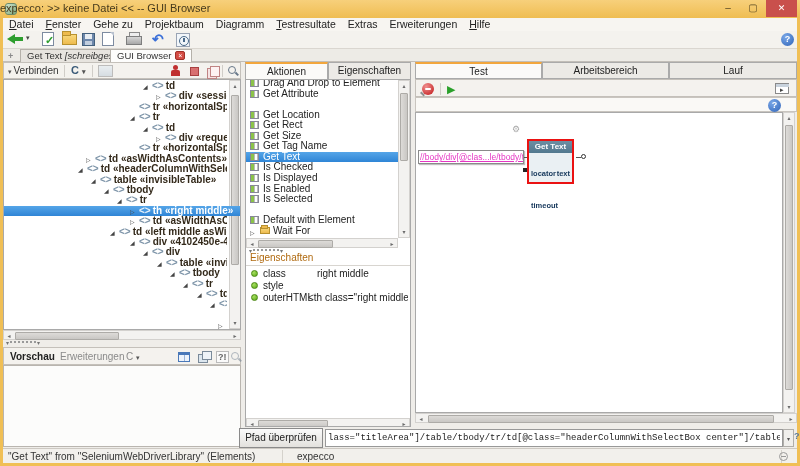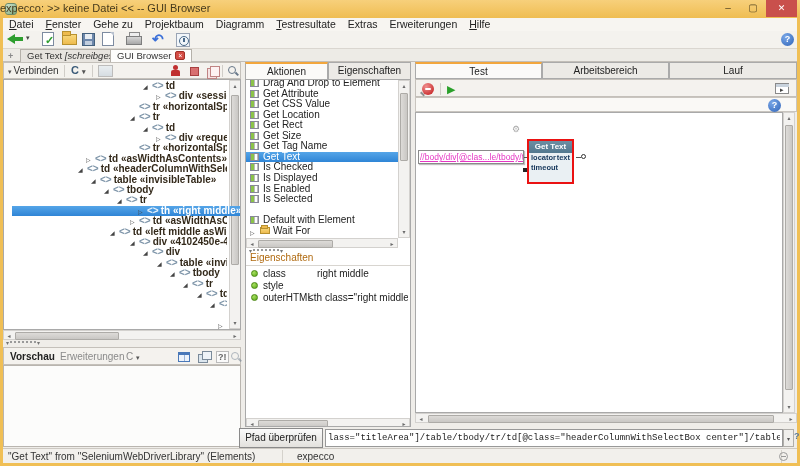--- a/index.html
+++ b/index.html
@@ -76,21 +76,21 @@
   .ico-mag::before{content:"";position:absolute;left:1px;top:1px;width:6px;height:6px;border:1.5px solid #68788a;border-radius:50%;}
   .ico-mag::after{content:"";position:absolute;left:8px;top:8px;width:4px;height:1.5px;background:#68788a;transform:rotate(45deg);}
   
   .treepanel{left:3px;top:79px;width:238px;height:251px;overflow:hidden;}
   .trow{position:absolute;left:0;width:223px;height:10.4px;line-height:10.4px;font-size:10px;white-space:nowrap;overflow:hidden;color:#33291a;}
   .trow .arw{display:inline-block;width:9px;font-size:6px;color:#444;}
   .trow .arw.exp::before{content:"◢";}
   .trow .arw.col::before{content:"▷";}
   .trow .glyph{color:#7d94a8;font-weight:bold;margin-right:2px;}
   .trow .tag,.trow .attr{font-weight:bold;}
-  .trow.sel{background:linear-gradient(#55a5e8,#2f85d6);color:#fff;width:259px;margin-left:8px;}
+  .trow.sel{background:linear-gradient(#55a5e8,#2f85d6);color:#fff;width:259px;}
   .trow.sel .glyph{color:#e6f1fb;}
   
   .sb{background:#f3f2f0;border:1px solid #d3d1ce;}
   .sb .thumb{position:absolute;background:linear-gradient(90deg,#dddbd8,#c9c7c4);border:1px solid #adaba7;border-radius:1px;}
   .sb.h .thumb{top:1px;height:8px;background:linear-gradient(#dddbd8,#c9c7c4);}
   .sb .arr{position:absolute;font-size:6px;color:#6b6b6b;width:10px;height:10px;text-align:center;line-height:10px;}
   .arr.u::before{content:"▴";} .arr.d::before{content:"▾";} .arr.l::before{content:"◂";} .arr.r::before{content:"▸";}
   
   .split{height:6px;font-size:6px;color:#777;line-height:6px;}
   .split .dots{display:inline-block;width:26px;border-top:2px dotted #999;vertical-align:2px;margin:0 1px;}
@@ -144,21 +144,21 @@
   .ico-export::after{content:"▸";position:absolute;left:4px;top:2px;font-size:7px;color:#444;}
   .rstrip{left:415px;top:97px;width:382px;height:15px;background:#faf9f6;border:1px solid #c9c5bf;}
   .canvas{left:415px;top:112px;width:368px;height:301px;background:#fff;border:1px solid #a9a9a9;overflow:hidden;}
   .gear{position:absolute;font-size:9px;color:#a8a8a8;}
   .loclabel{position:absolute;background:#fff;border:1px solid #8a8a8a;box-shadow:1px 1px 1px rgba(0,0,0,.25);
             height:14px;line-height:13px;font-size:8.5px;text-align:center;color:#e535c3;text-decoration:underline;
             white-space:nowrap;overflow:hidden;padding:0 1px;}
   .block{position:absolute;width:47px;height:45px;border:2px solid #ea1212;background:#eaf0f3;}
   .block .bhead{height:12px;background:linear-gradient(#6d8ea3,#52788e);color:#fff;font-size:8px;font-weight:bold;
                 text-align:center;line-height:12px;}
-  .pinrow{position:relative;height:10px;font-size:7.5px;font-weight:bold;color:#14365a;line-height:10px;padding:0 2px;}
+  .pinrow{position:relative;height:10px;font-size:7.5px;font-weight:bold;color:#14365a;line-height:10px;padding:16px 2px;}
   .pin-out{float:right;}
   .conn{position:absolute;background:#555;}
   .outdot{position:absolute;width:5px;height:5px;border:1px solid #333;border-radius:50%;background:#fff;}
   .insq{position:absolute;width:4px;height:4px;background:#222;}
   
   .pfad-btn{left:239px;top:428px;width:84px;height:20px;background:linear-gradient(#fafafa,#e3e1dd);
             border:1px solid #8a8a8a;font-size:10px;text-align:center;line-height:18px;color:#222;}
   .path-input{left:325px;top:429px;width:458px;height:18px;border:1px solid #999;background:#fff;
               font-family:"Liberation Mono",monospace;font-size:9px;color:#222;padding:0 2px;}
   .path-dd{left:783px;top:429px;width:11px;height:18px;background:#f0efec;border:1px solid #b0aeaa;
@@ -285,21 +285,20 @@
 
   <div class="abs midtabs">
     <div class="mtab active" style="left:0;">Aktionen</div>
     <div class="mtab" style="left:83px;">Eigenschaften</div>
   </div>
 
   <div class="abs midpanel panel">
     <div class="alist" id="actionlist">
         <div class="arow" style="top: -2px;"><span class="aicon"></span><span class="lbl">Drag And Drop to Element</span></div>
         <div class="arow" style="top: 8.55px;"><span class="aicon"></span><span class="lbl">Get Attribute</span></div>
-        <div class="arow" style="top: 19.1px;"><span class="aicon"></span><span class="lbl">Get CSS Value</span></div>
         <div class="arow" style="top: 29.65px;"><span class="aicon"></span><span class="lbl">Get Location</span></div>
         <div class="arow" style="top: 40.2px;"><span class="aicon"></span><span class="lbl">Get Rect</span></div>
         <div class="arow" style="top: 50.75px;"><span class="aicon"></span><span class="lbl">Get Size</span></div>
         <div class="arow" style="top: 61.3px;"><span class="aicon"></span><span class="lbl">Get Tag Name</span></div>
         <div class="arow sel" style="top: 71.85px;"><span class="aicon"></span><span class="lbl">Get Text</span></div>
         <div class="arow" style="top: 82.4px;"><span class="aicon"></span><span class="lbl">Is Checked</span></div>
         <div class="arow" style="top: 92.95px;"><span class="aicon"></span><span class="lbl">Is Displayed</span></div>
         <div class="arow" style="top: 103.5px;"><span class="aicon"></span><span class="lbl">Is Enabled</span></div>
         <div class="arow" style="top: 114.05px;"><span class="aicon"></span><span class="lbl">Is Selected</span></div>
         <div class="arow" style="top: 135.15px;"><span class="aicon"></span><span class="lbl">Default with Element</span></div>

